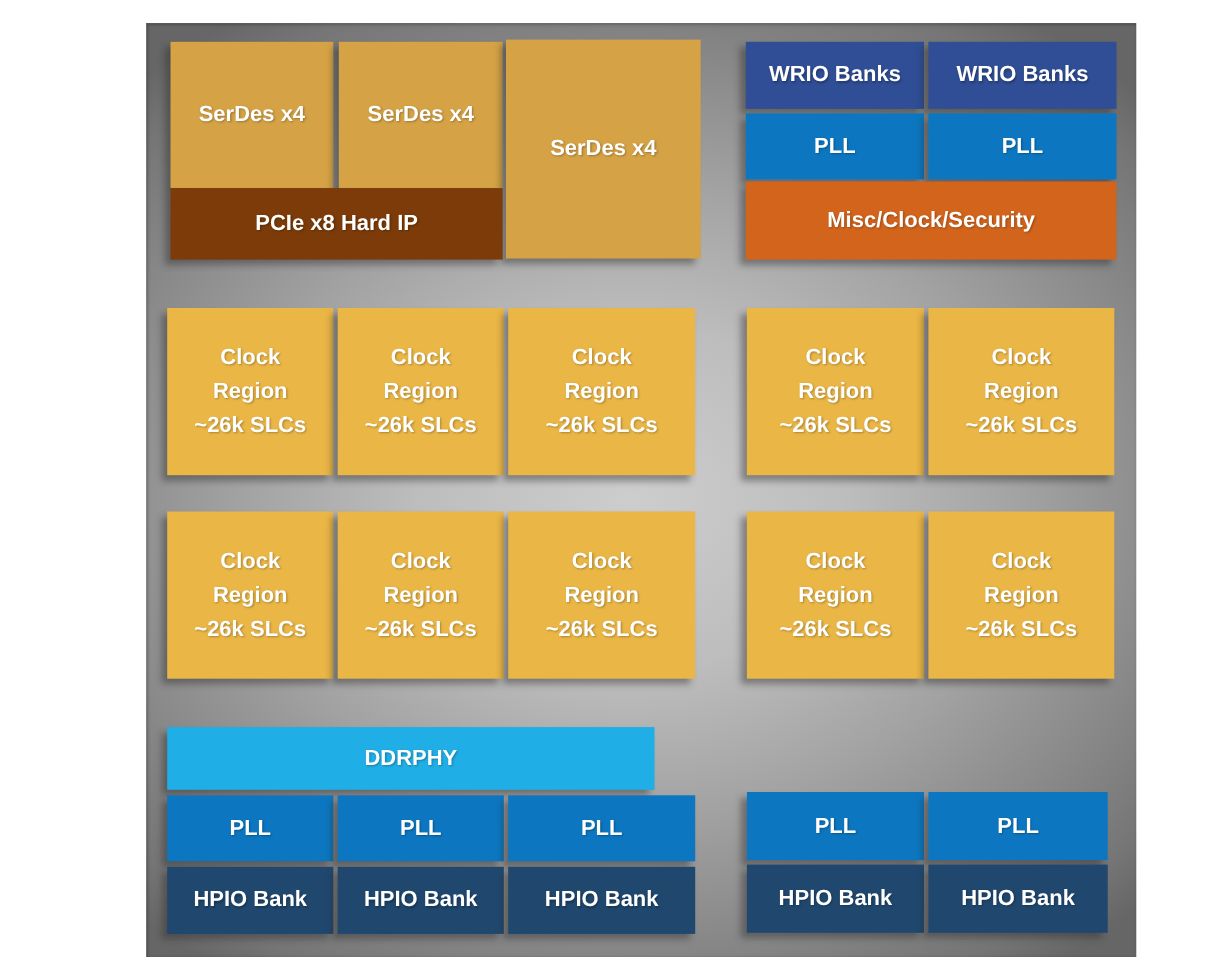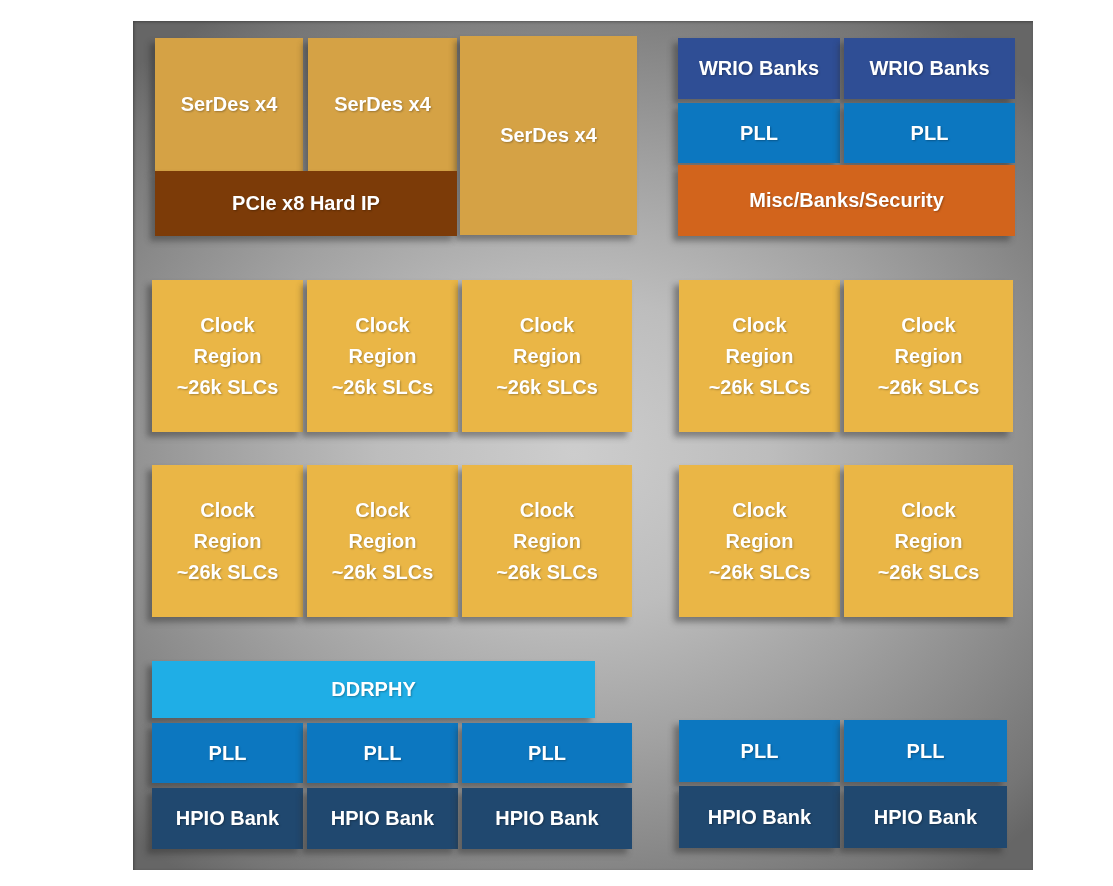--- a/index.html
+++ b/index.html
@@ -87,21 +87,21 @@
 
     <div class="block serdes-1" style="background-color: rgb(213, 162, 69);">SerDes x4</div>
     <div class="block serdes-2" style="background-color: rgb(213, 162, 69);">SerDes x4</div>
     <div class="block serdes-3" style="background-color: rgb(213, 162, 69);">SerDes x4</div>
     <div class="block pcie" style="background-color: rgb(124, 59, 8); text-align: center;">PCIe x8 Hard IP</div>
 
     <div class="block wrio-1" style="background-color: rgb(47, 78, 149);">WRIO Banks</div>
     <div class="block wrio-2" style="background-color: rgb(47, 78, 149);">WRIO Banks</div>
     <div class="block pll-t1" style="background-color: rgb(12, 119, 192);">PLL</div>
     <div class="block pll-t2" style="background-color: rgb(12, 119, 192);">PLL</div>
-    <div class="block misc" style="background-color: rgb(210, 100, 28);">Misc/Banks/Security</div>
+    <div class="block misc" style="background-color: rgb(210, 100, 28);">Misc/Clock/Security</div>
 
     <div class="block row-1 col-l1" style="background-color: rgb(234, 182, 70);">Clock
 Region
 ~26k SLCs</div>
     <div class="block row-1 col-l2" style="background-color: rgb(234, 182, 70);">Clock
 Region
 ~26k SLCs</div>
     <div class="block row-1 col-l3" style="background-color: rgb(234, 182, 70);">Clock
 Region
 ~26k SLCs</div>

